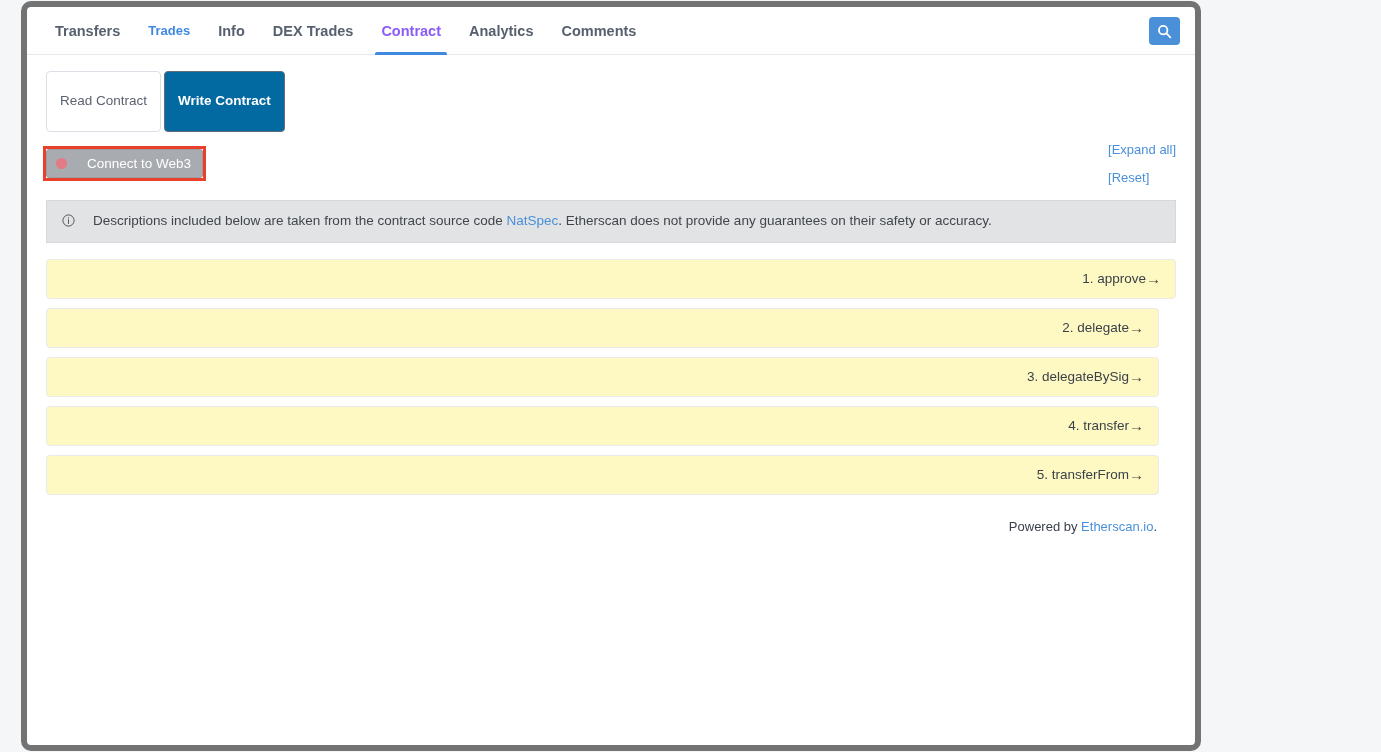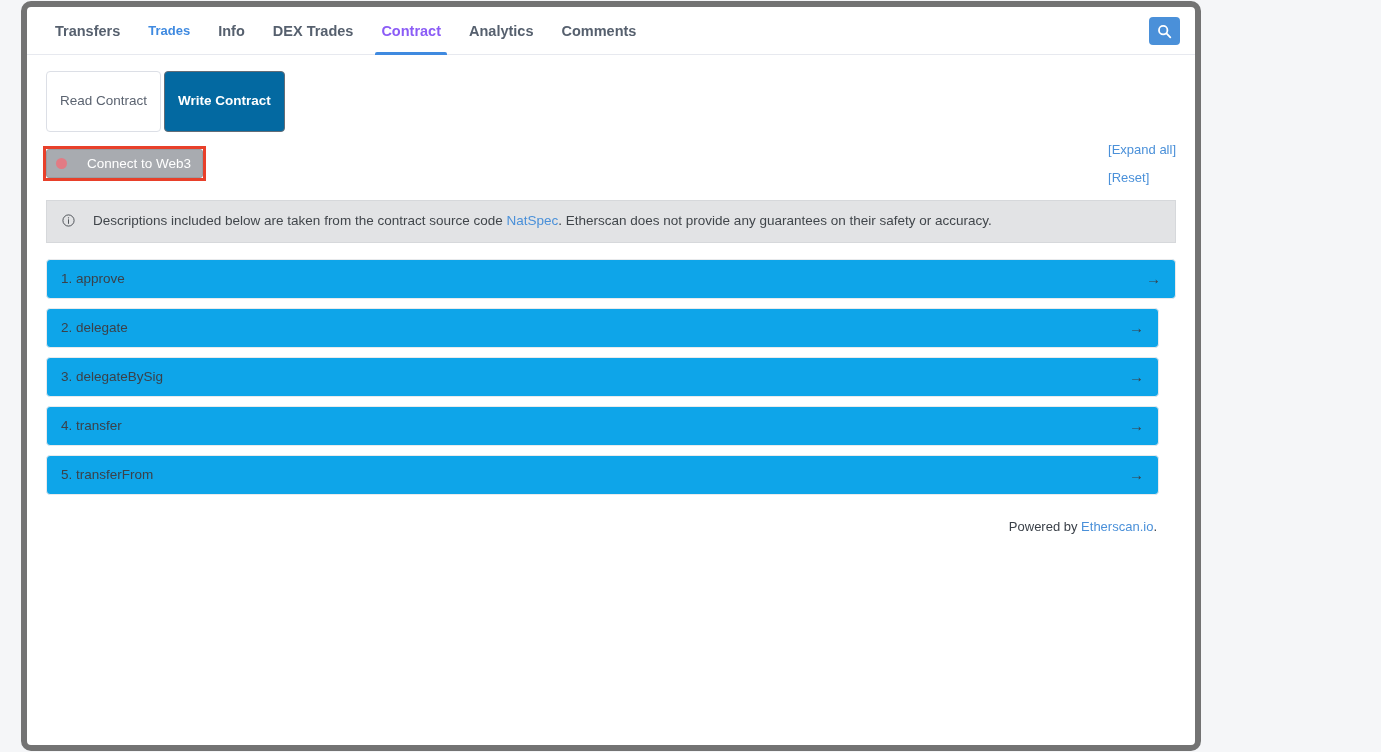--- a/index.html
+++ b/index.html
@@ -159,27 +159,27 @@
   .notice .info-ic {
     flex: 0 0 auto;
     margin-top: 1px;
   }
   .notice a { color: #4a90d9; text-decoration: none; }
 
   
   .fn-list { display: flex; flex-direction: column; gap: 9px; }
   .fn-row {
     position: relative;
-    background: #0ea5e9;
+    background: #fef9c3;
     border: 1px solid #e8eaec;
     border-radius: 4px;
     height: 40px;
     display: flex;
     align-items: center;
-    justify-content: space-between;
+    justify-content: flex-end;
     padding: 0 14px;
     cursor: pointer;
     font-size: 13.5px;
     color: #3b4149;
   }
   .fn-row.wide { margin-right: 0; }
   .fn-row.narrow { margin-right: 17px; }
   .fn-row .label.hover { }
   .arrow { color: #3b4149; font-size: 15px; line-height: 1; }
 

